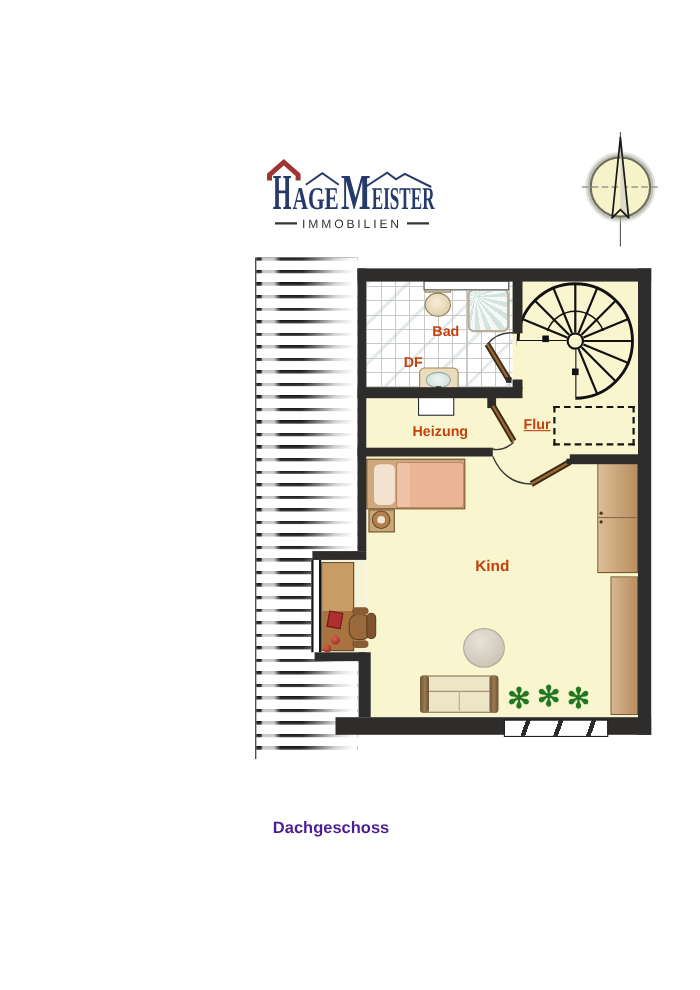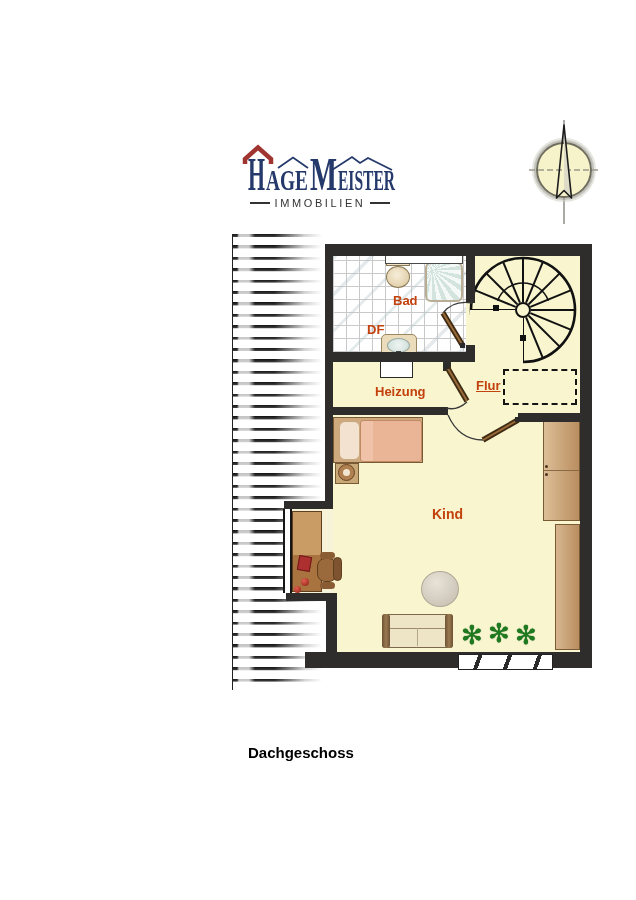--- a/index.html
+++ b/index.html
@@ -13,21 +13,21 @@
      background-image:
        repeating-linear-gradient(135deg, rgba(180,195,200,0.35) 0 3px, rgba(255,255,255,0) 3px 26px),
        repeating-linear-gradient(0deg, #c9c9c9 0 1px, transparent 1px 13px),
        repeating-linear-gradient(90deg, #c9c9c9 0 1px, transparent 1px 13px);}
   .hatch{position:absolute;border-left:1px solid #222;
      background-image:
        linear-gradient(90deg, rgba(255,255,255,0) 0%, rgba(255,255,255,0) 45%, rgba(255,255,255,0.8) 78%, #ffffff 97%),
        linear-gradient(90deg, rgba(255,255,255,0) 0 4px, rgba(255,255,255,0.75) 6px 16px, rgba(255,255,255,0) 22px),
        repeating-linear-gradient(180deg, #161616 0px, #3a3a3a 2.5px, #ffffff 3.5px, #ffffff 11.4px);}
   .room-label{position:absolute;font:bold 13px/1.1 "Liberation Sans",sans-serif;color:#c2410c;white-space:nowrap;}
-  .caption{position:absolute;font:bold 15px/1.2 "Liberation Sans",sans-serif;color:#000000;text-align:right;}
+  .caption{position:absolute;font:bold 15px/1.2 "Liberation Sans",sans-serif;color:#4c1d95;text-align:right;}
   .win{position:absolute;background:#fff;border:1px solid #4a4a46;}
   .dashedbox{position:absolute;border:2px dashed #151515;}
   .plant{position:absolute;font-size:26px;line-height:1;color:#1e7a1e;text-shadow:0 0 1px #0f4d0f;}
 </style>
 </head>
 <body>
 
 <div class="page">
 
   <svg class="abs" style="left:230px;top:138px;" width="185" height="78" viewBox="0 0 185 78">

